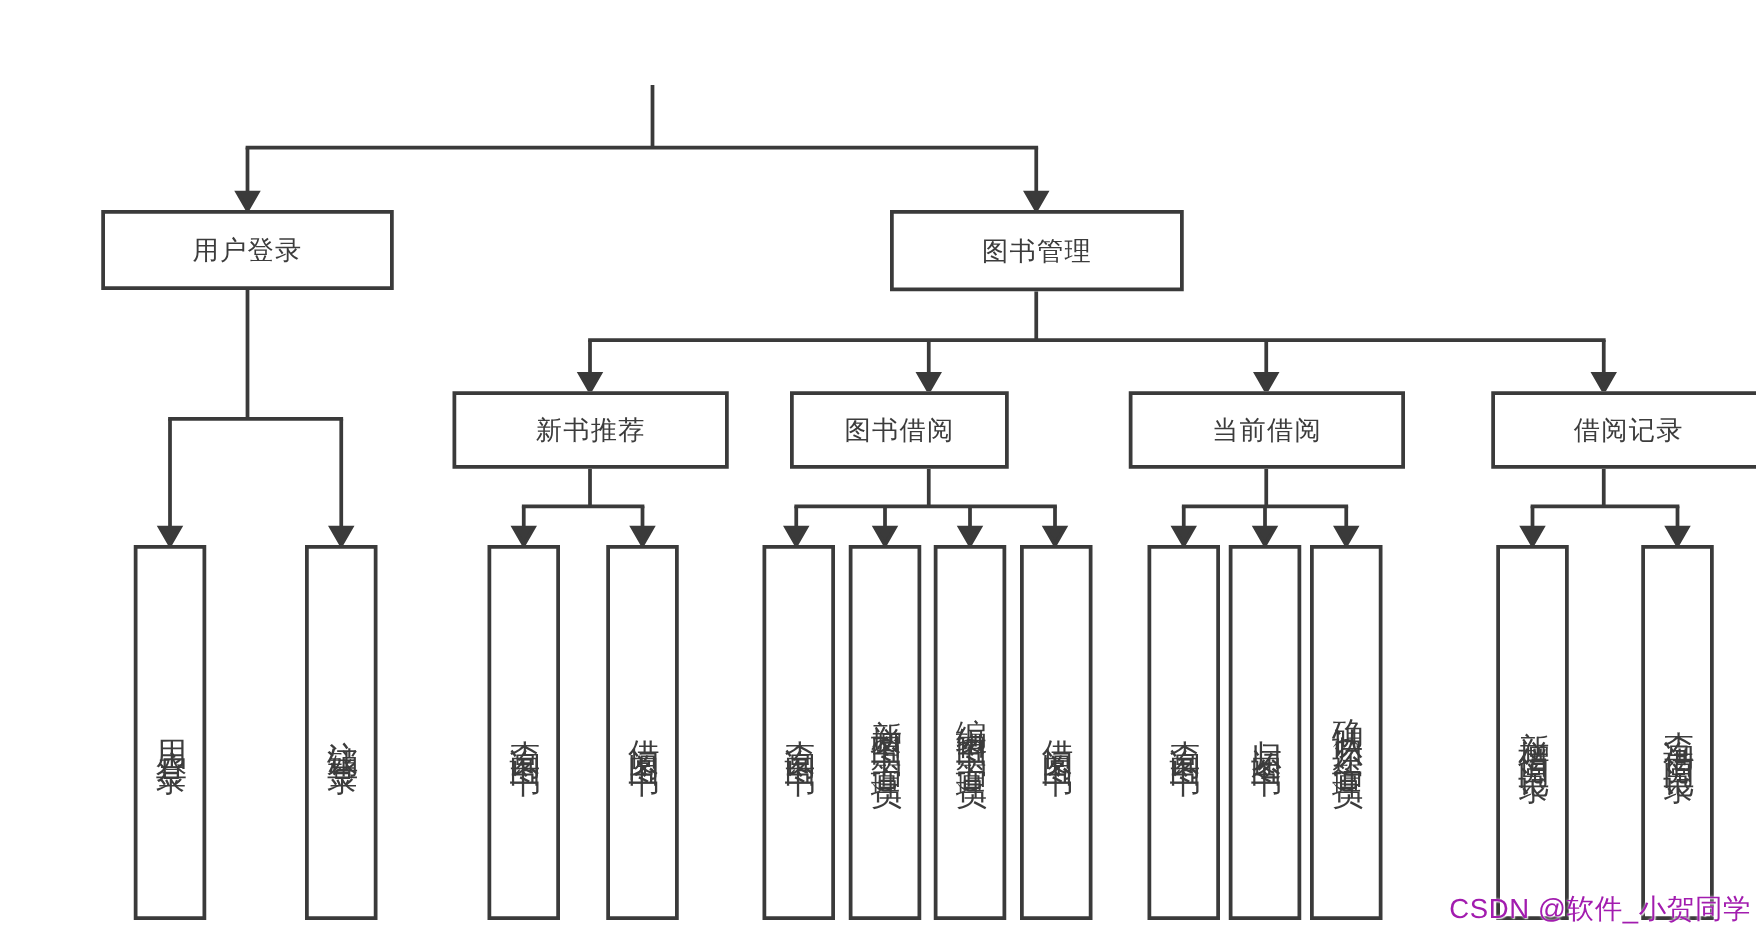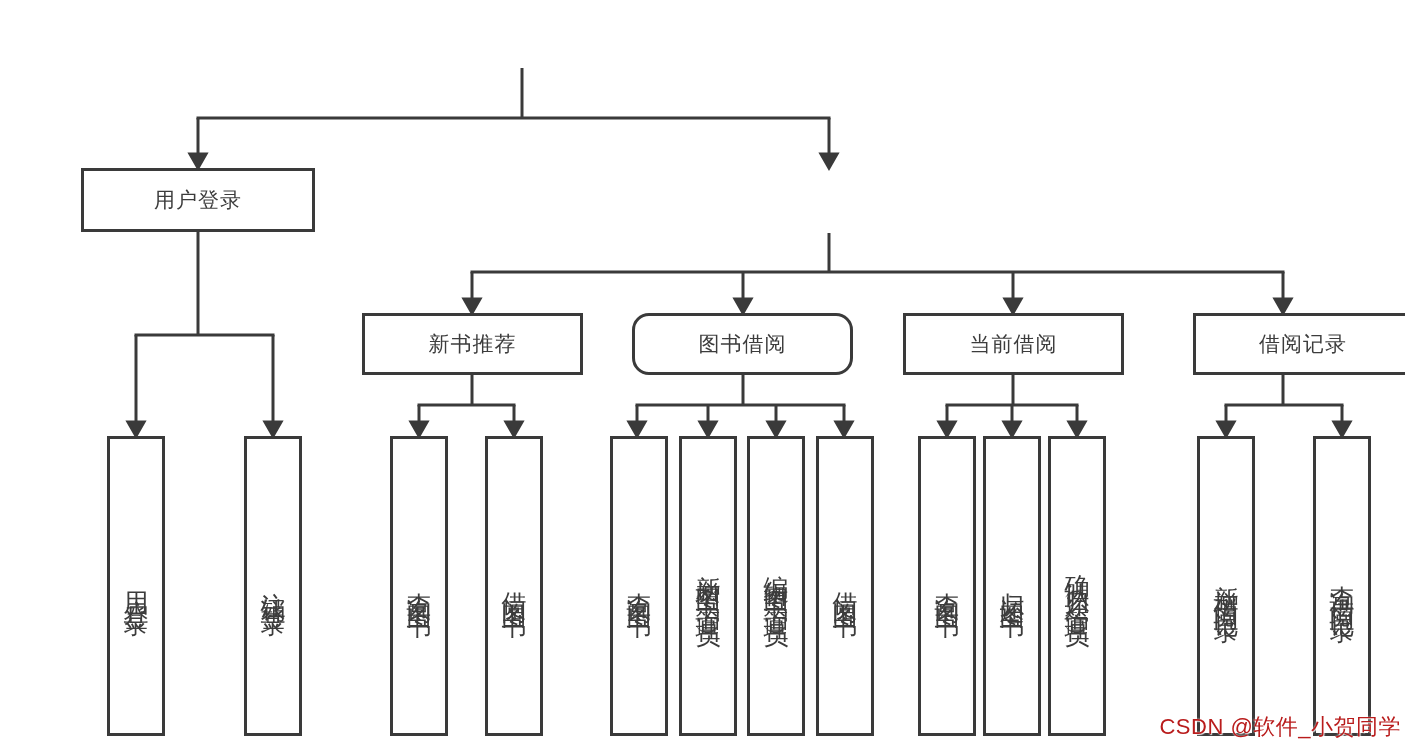--- a/index.html
+++ b/index.html
@@ -40,21 +40,21 @@
     font-size: 25px;
     letter-spacing: 7px;
     line-height: 1;
     color: #3c3c3c;
   }
   .watermark {
     position: absolute;
     right: 4px;
     bottom: 5px;
     font-size: 22px;
-    color: #b91c1c;
+    color: #a21caf;
     text-shadow: 0 0 2px #ffffff, 1px 1px 1px rgba(255,255,255,0.85);
     z-index: 10;
     letter-spacing: 0.5px;
     white-space: nowrap;
   }
 </style>
 </head>
 <body>
 
 <div id="canvas">
@@ -120,25 +120,28 @@
       <polygon points="1218,422 1234,422 1226,436"></polygon>
       <line x1="1342" y1="405" x2="1342" y2="424"></line>
       <polygon points="1334,422 1350,422 1342,436"></polygon>
     </g>
   </svg>
 
 
   <div class="node hnode" style="left:81px; top:168px; width:234px; height:64px;">
     <span>用户登录</span>
   </div>
+  <div class="node hnode" style="left:712px; top:168px; width:235px; height:65px;">
+    <span>图书管理</span>
+  </div>
 
   <div class="node hnode" style="left:362px; top:313px; width:221px; height:62px;justify-content:center;">
     <span>新书推荐</span>
   </div>
-  <div class="node hnode" style="left:632px; top:313px; width:221px; height:62px;border-radius:17px;">
+  <div class="node hnode" style="left:632px; top:313px; width:175px; height:62px;">
     <span>图书借阅</span>
   </div>
   <div class="node hnode" style="left:903px; top:313px; width:221px; height:62px;">
     <span>当前借阅</span>
   </div>
   <div class="node hnode" style="left:1193px; top:313px; width:220px; height:62px;">
     <span>借阅记录</span>
   </div>
 
   <div class="node vbox" style="left:107px; top:436px; width:58px; height:300px;">

